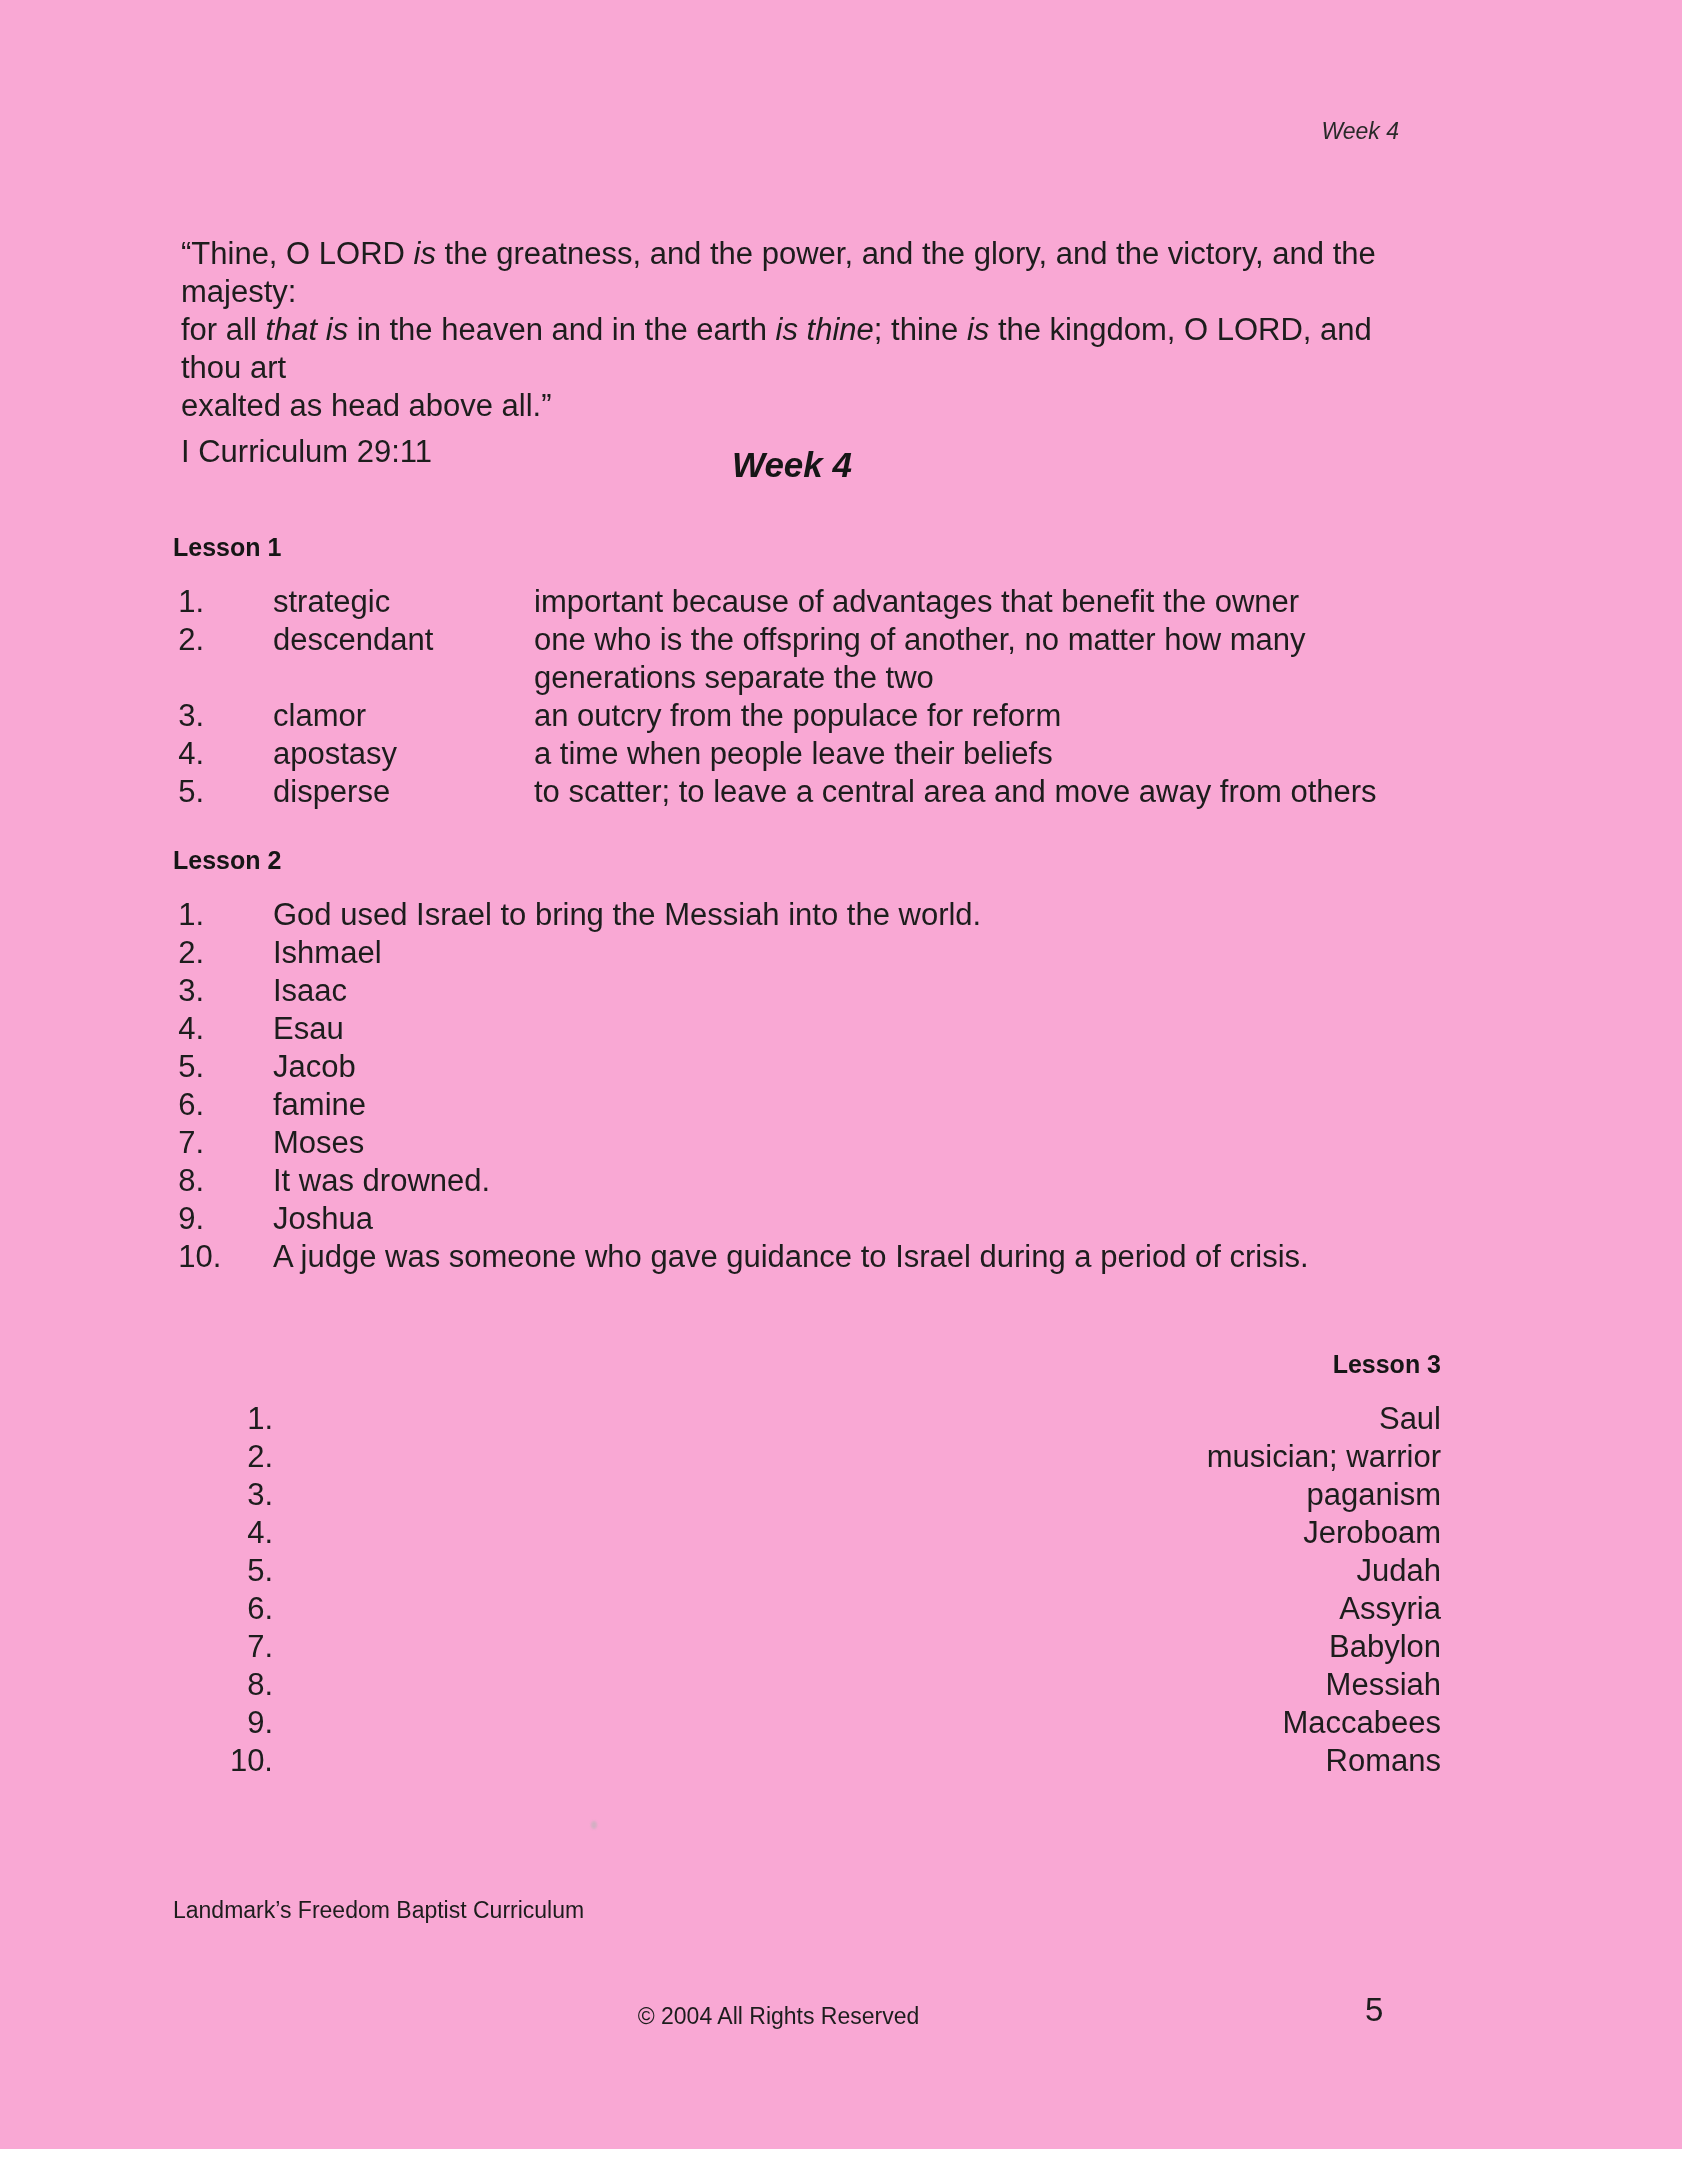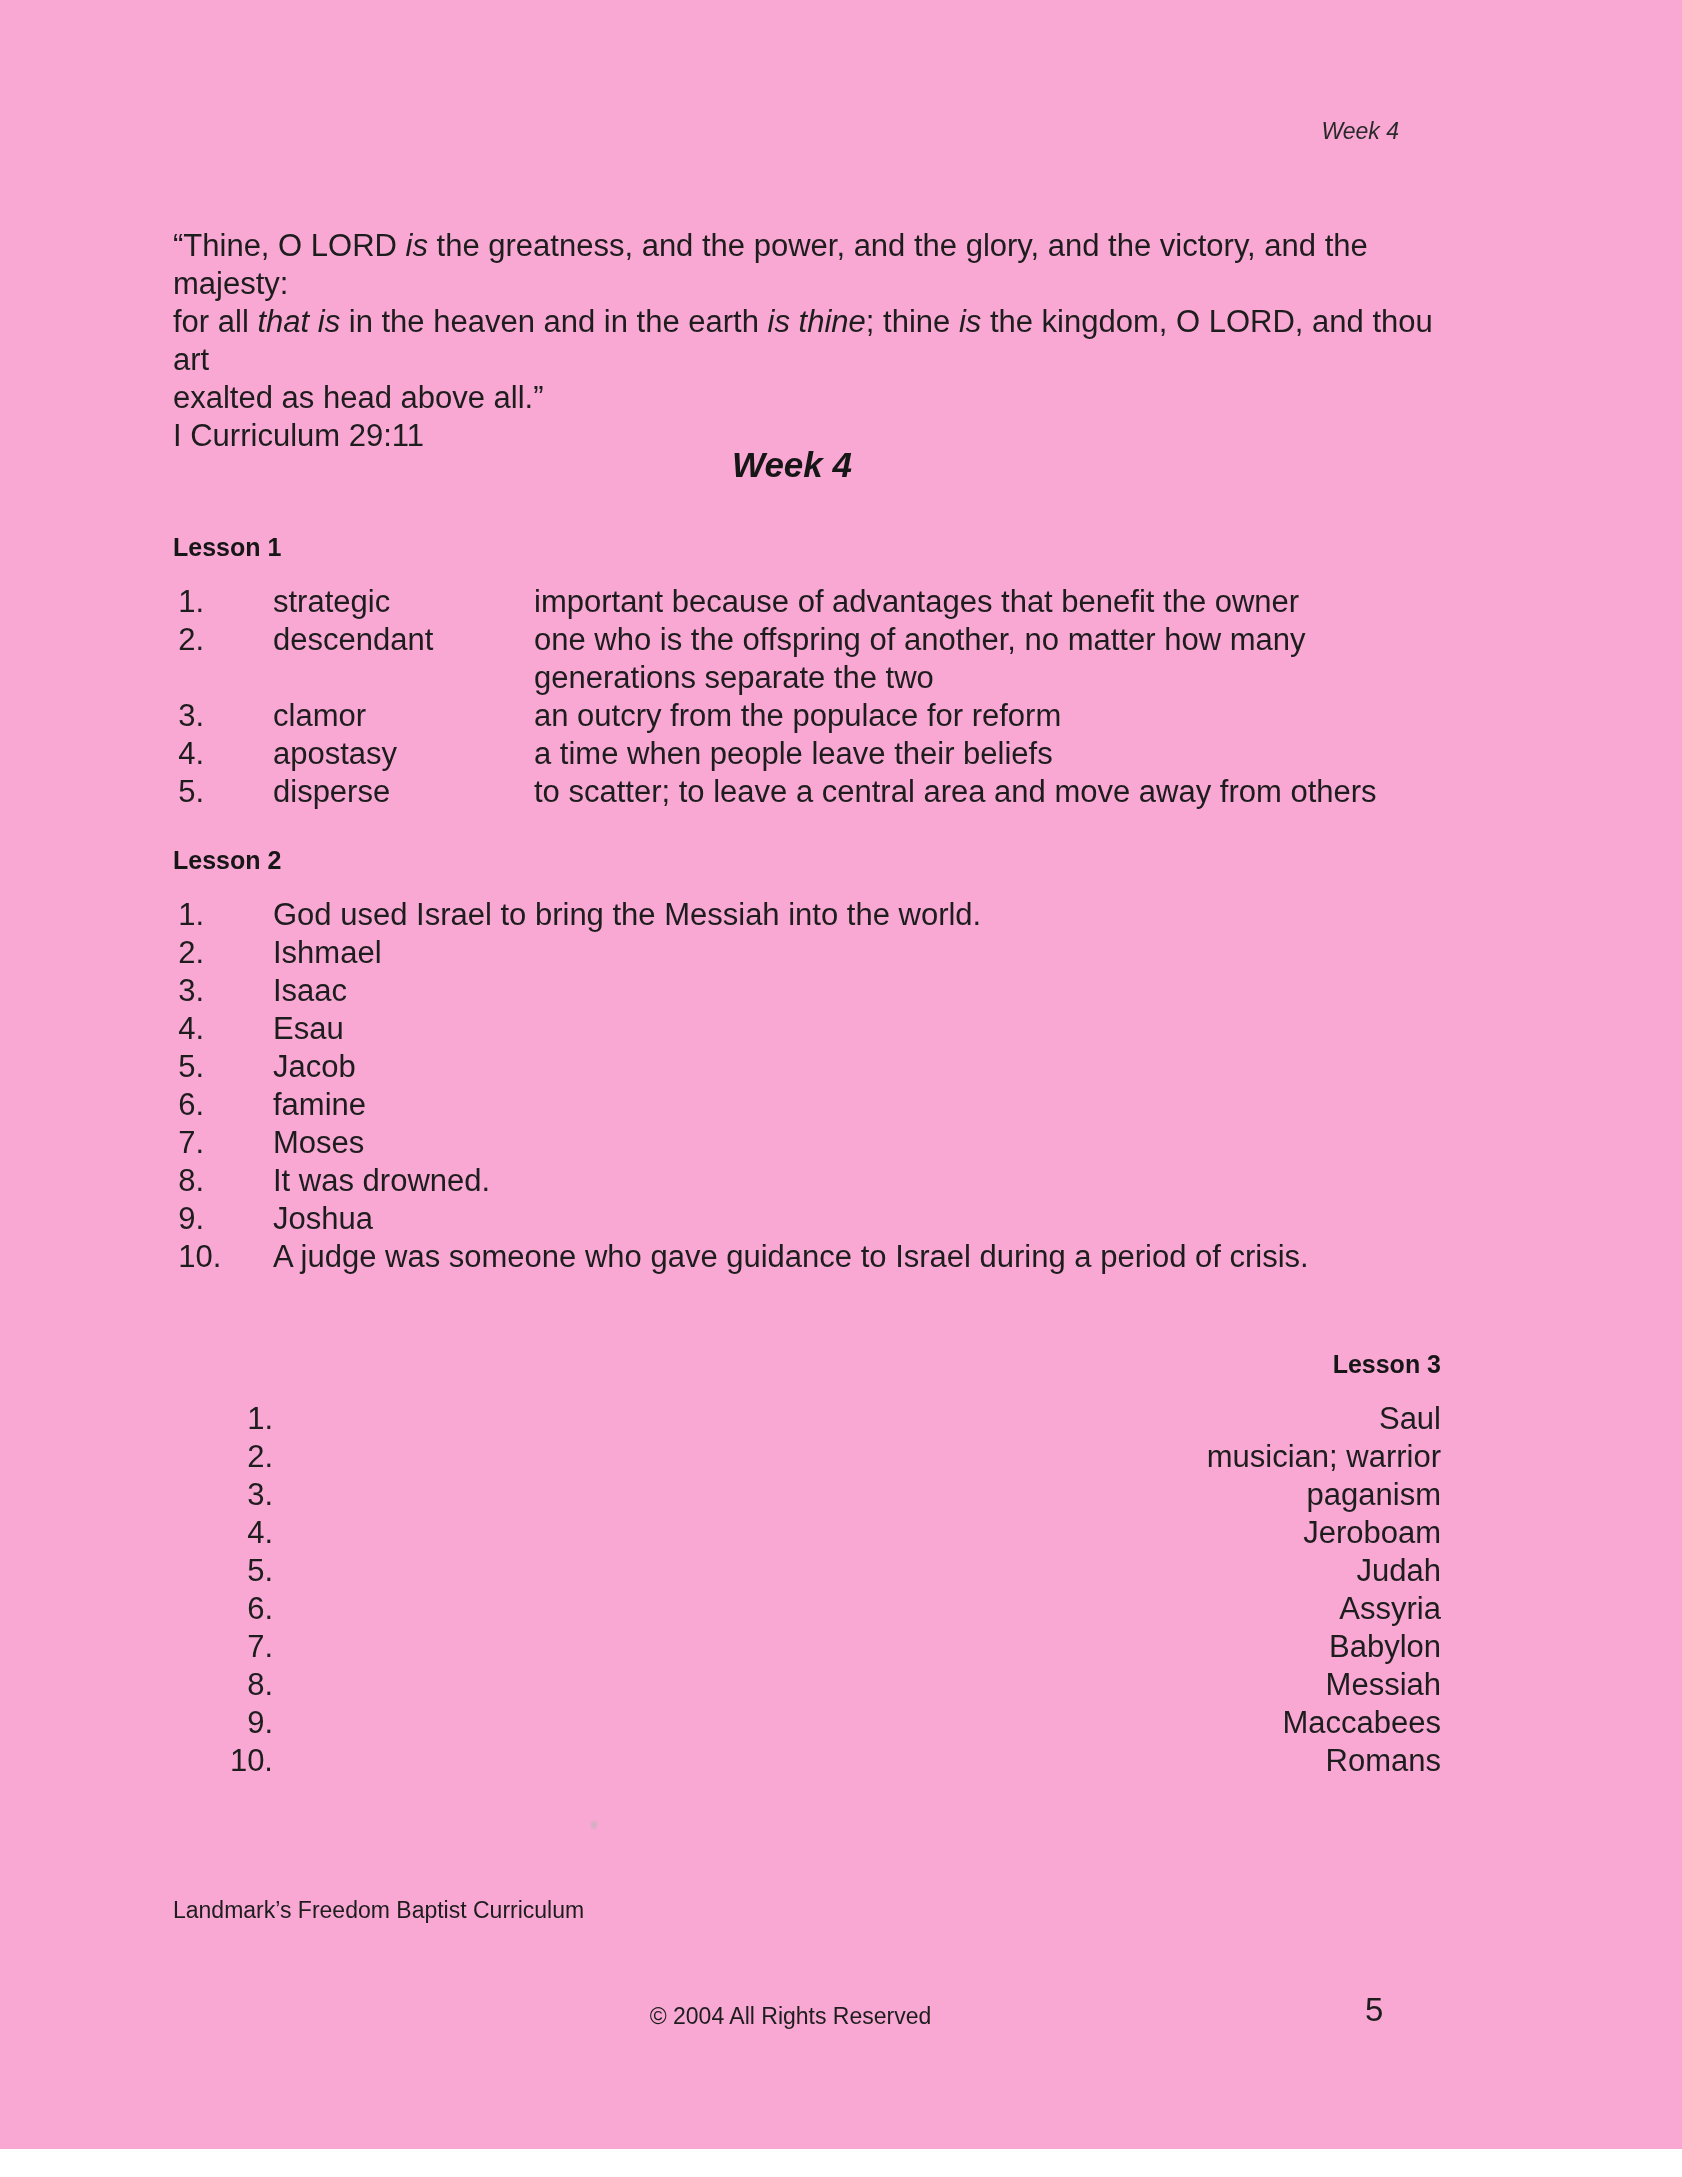--- a/index.html
+++ b/index.html
@@ -9,21 +9,21 @@
     -webkit-font-smoothing:antialiased;
   }
   .running-head{
     position:absolute;top:118px;right:284px;
     font-style:italic;font-size:23px;line-height:26px;color:#2a2a2a;
   }
   .quote{
     position:absolute;top:227px;left:173px;width:1268px;
     font-size:31px;line-height:38px;
   }
-  .quote p{margin:0;white-space:pre-line;}
+  .quote p{margin:8px;white-space:pre-line;}
   .week-title{
     position:absolute;top:444px;left:173px;width:1238px;margin:0;
     text-align:center;font-size:35px;line-height:42px;
     font-weight:bold;font-style:italic;color:#161616;
   }
   .lesson{position:absolute;left:173px;width:1268px;}
   .lesson-0{top:528px;}
   .lesson-1{top:841px;}
   .lesson-2{top:1345px;text-align:right;}
   .lesson h2{
@@ -32,21 +32,21 @@
   .row{display:flex;align-items:flex-start;font-size:31px;line-height:38px;}
   .num{flex:0 0 100px;box-sizing:border-box;padding-left:5.2px;}
   .term{flex:0 0 261px;}
   .text{flex:1 1 auto;white-space:pre-line;}
   .artifact{
     position:absolute;left:591px;top:1821px;width:6px;height:7.8px;
     background:#b5b5b5;border-radius:50%;opacity:.55;filter:blur(0.9px);
   }
   .footer-left{position:absolute;left:173px;top:1896px;font-size:23px;line-height:28px;}
   .footer-center{
-    position:absolute;left:185px;top:2002px;width:1211px;text-align:center;
+    position:absolute;left:173px;top:2002px;width:1211px;text-align:center;
     font-size:23px;line-height:28px;
   }
   .footer-page{position:absolute;left:1365px;top:1991px;font-size:33px;line-height:38px;}
 </style>
 </head>
 <body>
 
 <div class="page">
 
   <div class="running-head">Week 4</div>

